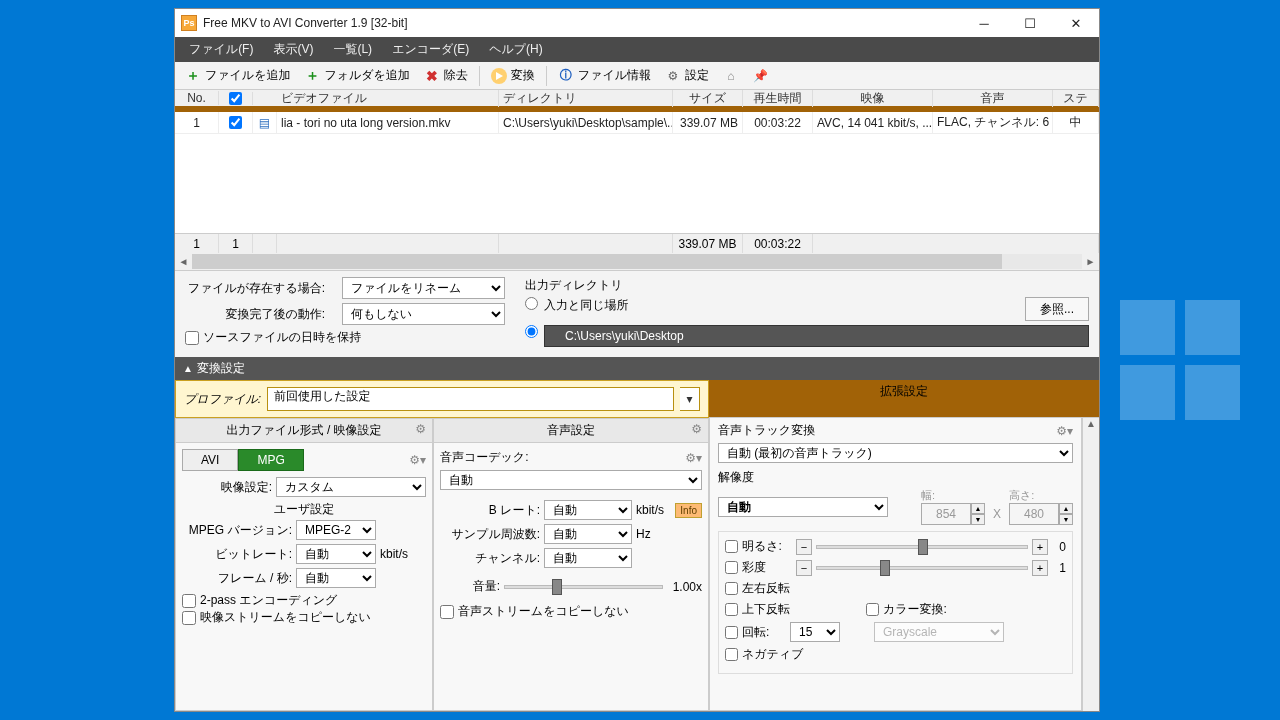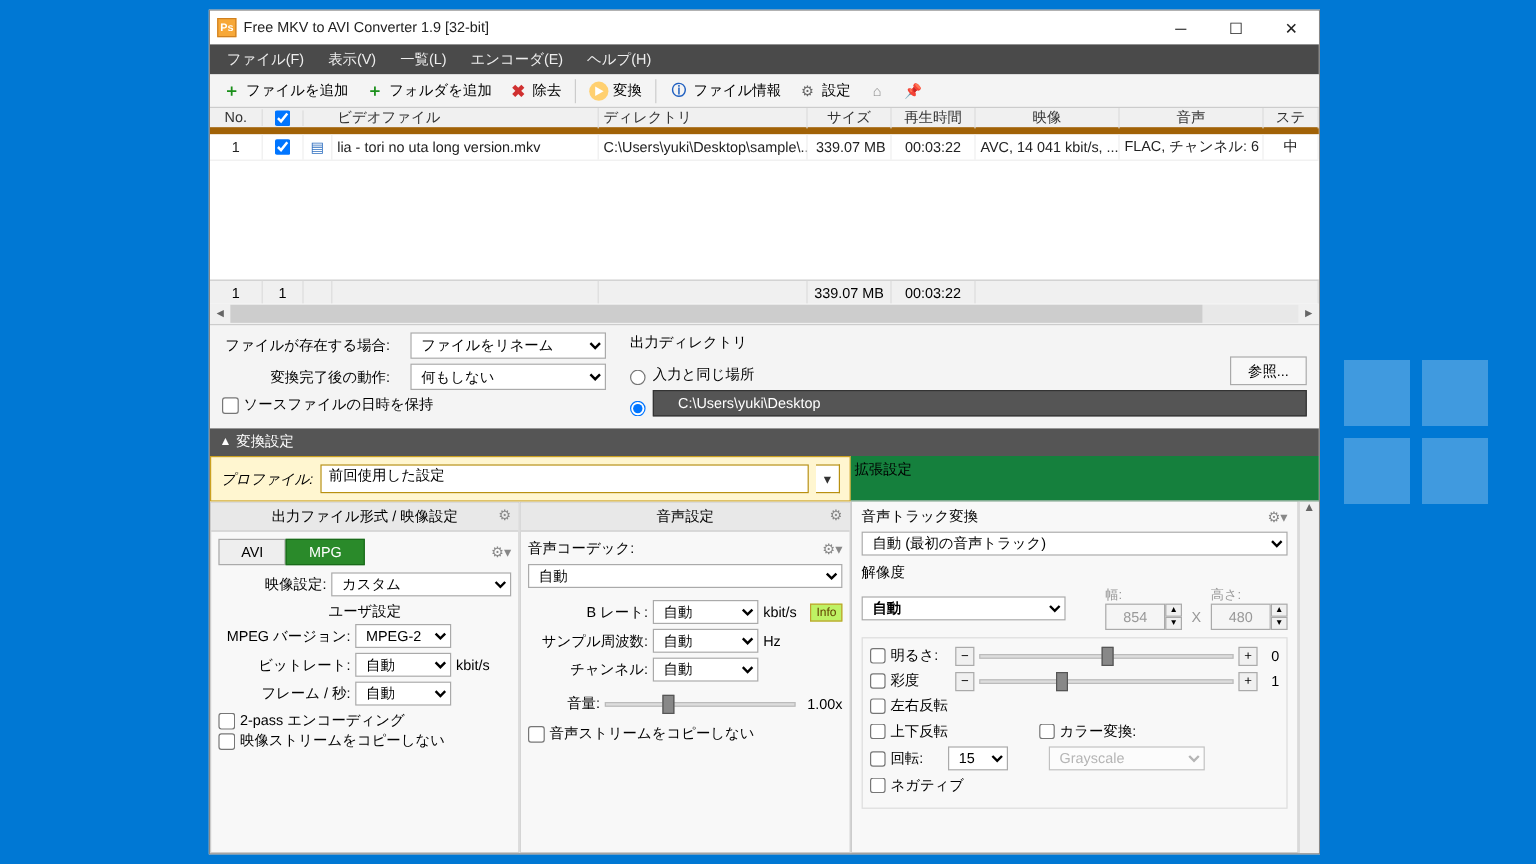--- a/index.html
+++ b/index.html
@@ -41,21 +41,21 @@
 .hscroll .track { flex:1; height:15px; background:#e8e8e8; position:relative;}
 .hscroll .thumb { position:absolute; left:0; width:91%; height:100%; background:#cdcdcd;}
 .opts-row { display:flex; background:#f4f4f4; border-top:1px solid #ccc; }
 .opts-left { width:340px; padding:6px 10px; }
 .opts-right { flex:1; padding:6px 10px; }
 .orow { display:flex; align-items:center; margin-bottom:4px; gap:17px;}
 .orow label { font-size:12px; text-align:right; }
 .sel { height:22px; border:1px solid #aaa; background:#fff; padding:0 4px; font-size:12px;}
 .chk { display:flex; align-items:center; gap:4px; font-size:12px;}
 .chk input { width:14px; height:14px; }
-.radio-row { display:flex; align-items:flex-end; gap:6px; margin-bottom:4px;}
+.radio-row { display:flex; align-items:flex-start; gap:6px; margin-bottom:4px;}
 .out-path { background:#555; color:#fff; height:22px; border:1px solid #333; padding:0 20px; display:flex; align-items:center; flex:1;}
 .btn { height:24px; border:1px solid #aaa; background:#f8f8f8; padding:0 14px; font-size:12px;}
 .section-head { background:#555; color:#fff; padding:3px 8px; font-size:12px; display:flex; align-items:center;}
 .section-head .tri { margin-right:4px; font-size:10px;}
 .profile-row { background:#fff6d0; border:1px solid #caa020; padding:6px 8px; display:flex; align-items:center; gap:6px;}
 .profile-row .lbl { font-style:italic; font-size:12px;}
 .profile-sel { flex:1; height:24px; border:1px solid #b89010; background:#fff; padding:0 6px; font-size:12px;}
 .profile-dd { width:20px; height:24px; border:1px solid #b89010; border-left:none; background:#fff; display:flex; align-items:center; justify-content:center; color:#333;}
 .panels { display:flex; flex:1; overflow:hidden;}
 .panel { border:1px solid #ccc; background:#f8f8f8; display:flex; flex-direction:column;}
@@ -63,29 +63,29 @@
 .panel-head .cog { position:absolute; right:6px; top:3px; color:#888;}
 .panel-body { padding:6px; flex:1; }
 .tabs { display:flex; }
 .tab { padding:3px 18px; border:1px solid #aaa; background:#eee; font-size:12px;}
 .tab.active { background:#2a8a2a; color:#fff; border-color:#1a6a1a;}
 .frow { display:flex; align-items:center; margin-bottom:4px; gap:4px;}
 .frow .flbl { text-align:right; font-size:12px;}
 .inp { height:20px; border:1px solid #aaa; background:#fff; padding:0 4px; font-size:12px;}
 .slider { flex:1; height:4px; background:#ddd; position:relative; border:1px solid #bbb;}
 .slider .knob { position:absolute; width:10px; height:16px; background:#888; border:1px solid #555; top:-7px;}
-.ext-head { background:#15803d; padding:3px; font-size:12px; border-bottom:1px solid #ccc;}
+.ext-head { background:#a16207; text-align:center; padding:3px; font-size:12px; border-bottom:1px solid #ccc;}
 .spin { display:flex; }
 .spin input { width:50px; height:22px; border:1px solid #aaa; text-align:center;}
 .spin .sp { width:14px; display:flex; flex-direction:column;}
 .spin .sp div { flex:1; border:1px solid #aaa; font-size:7px; display:flex; align-items:center; justify-content:center; background:#f0f0f0;}
 .dim { color:#999;}
 .plusminus { width:16px; height:16px; border:1px solid #aaa; background:#f0f0f0; display:flex; align-items:center; justify-content:center; font-size:11px;}
 .vscroll { width:17px; background:#f0f0f0; border-left:1px solid #ccc;}
-.info-badge { background:#bef264; border:1px solid #c0a030; padding:1px 4px; font-size:10px; color:#604000;}
+.info-badge { background:#fdba74; border:1px solid #c0a030; padding:1px 4px; font-size:10px; color:#604000;}
 </style>
 </head>
 <body>
 
 <div class="win-bg">
     <div class="win-logo">
       <div></div>
       <div></div>
       <div></div>
       <div></div>

